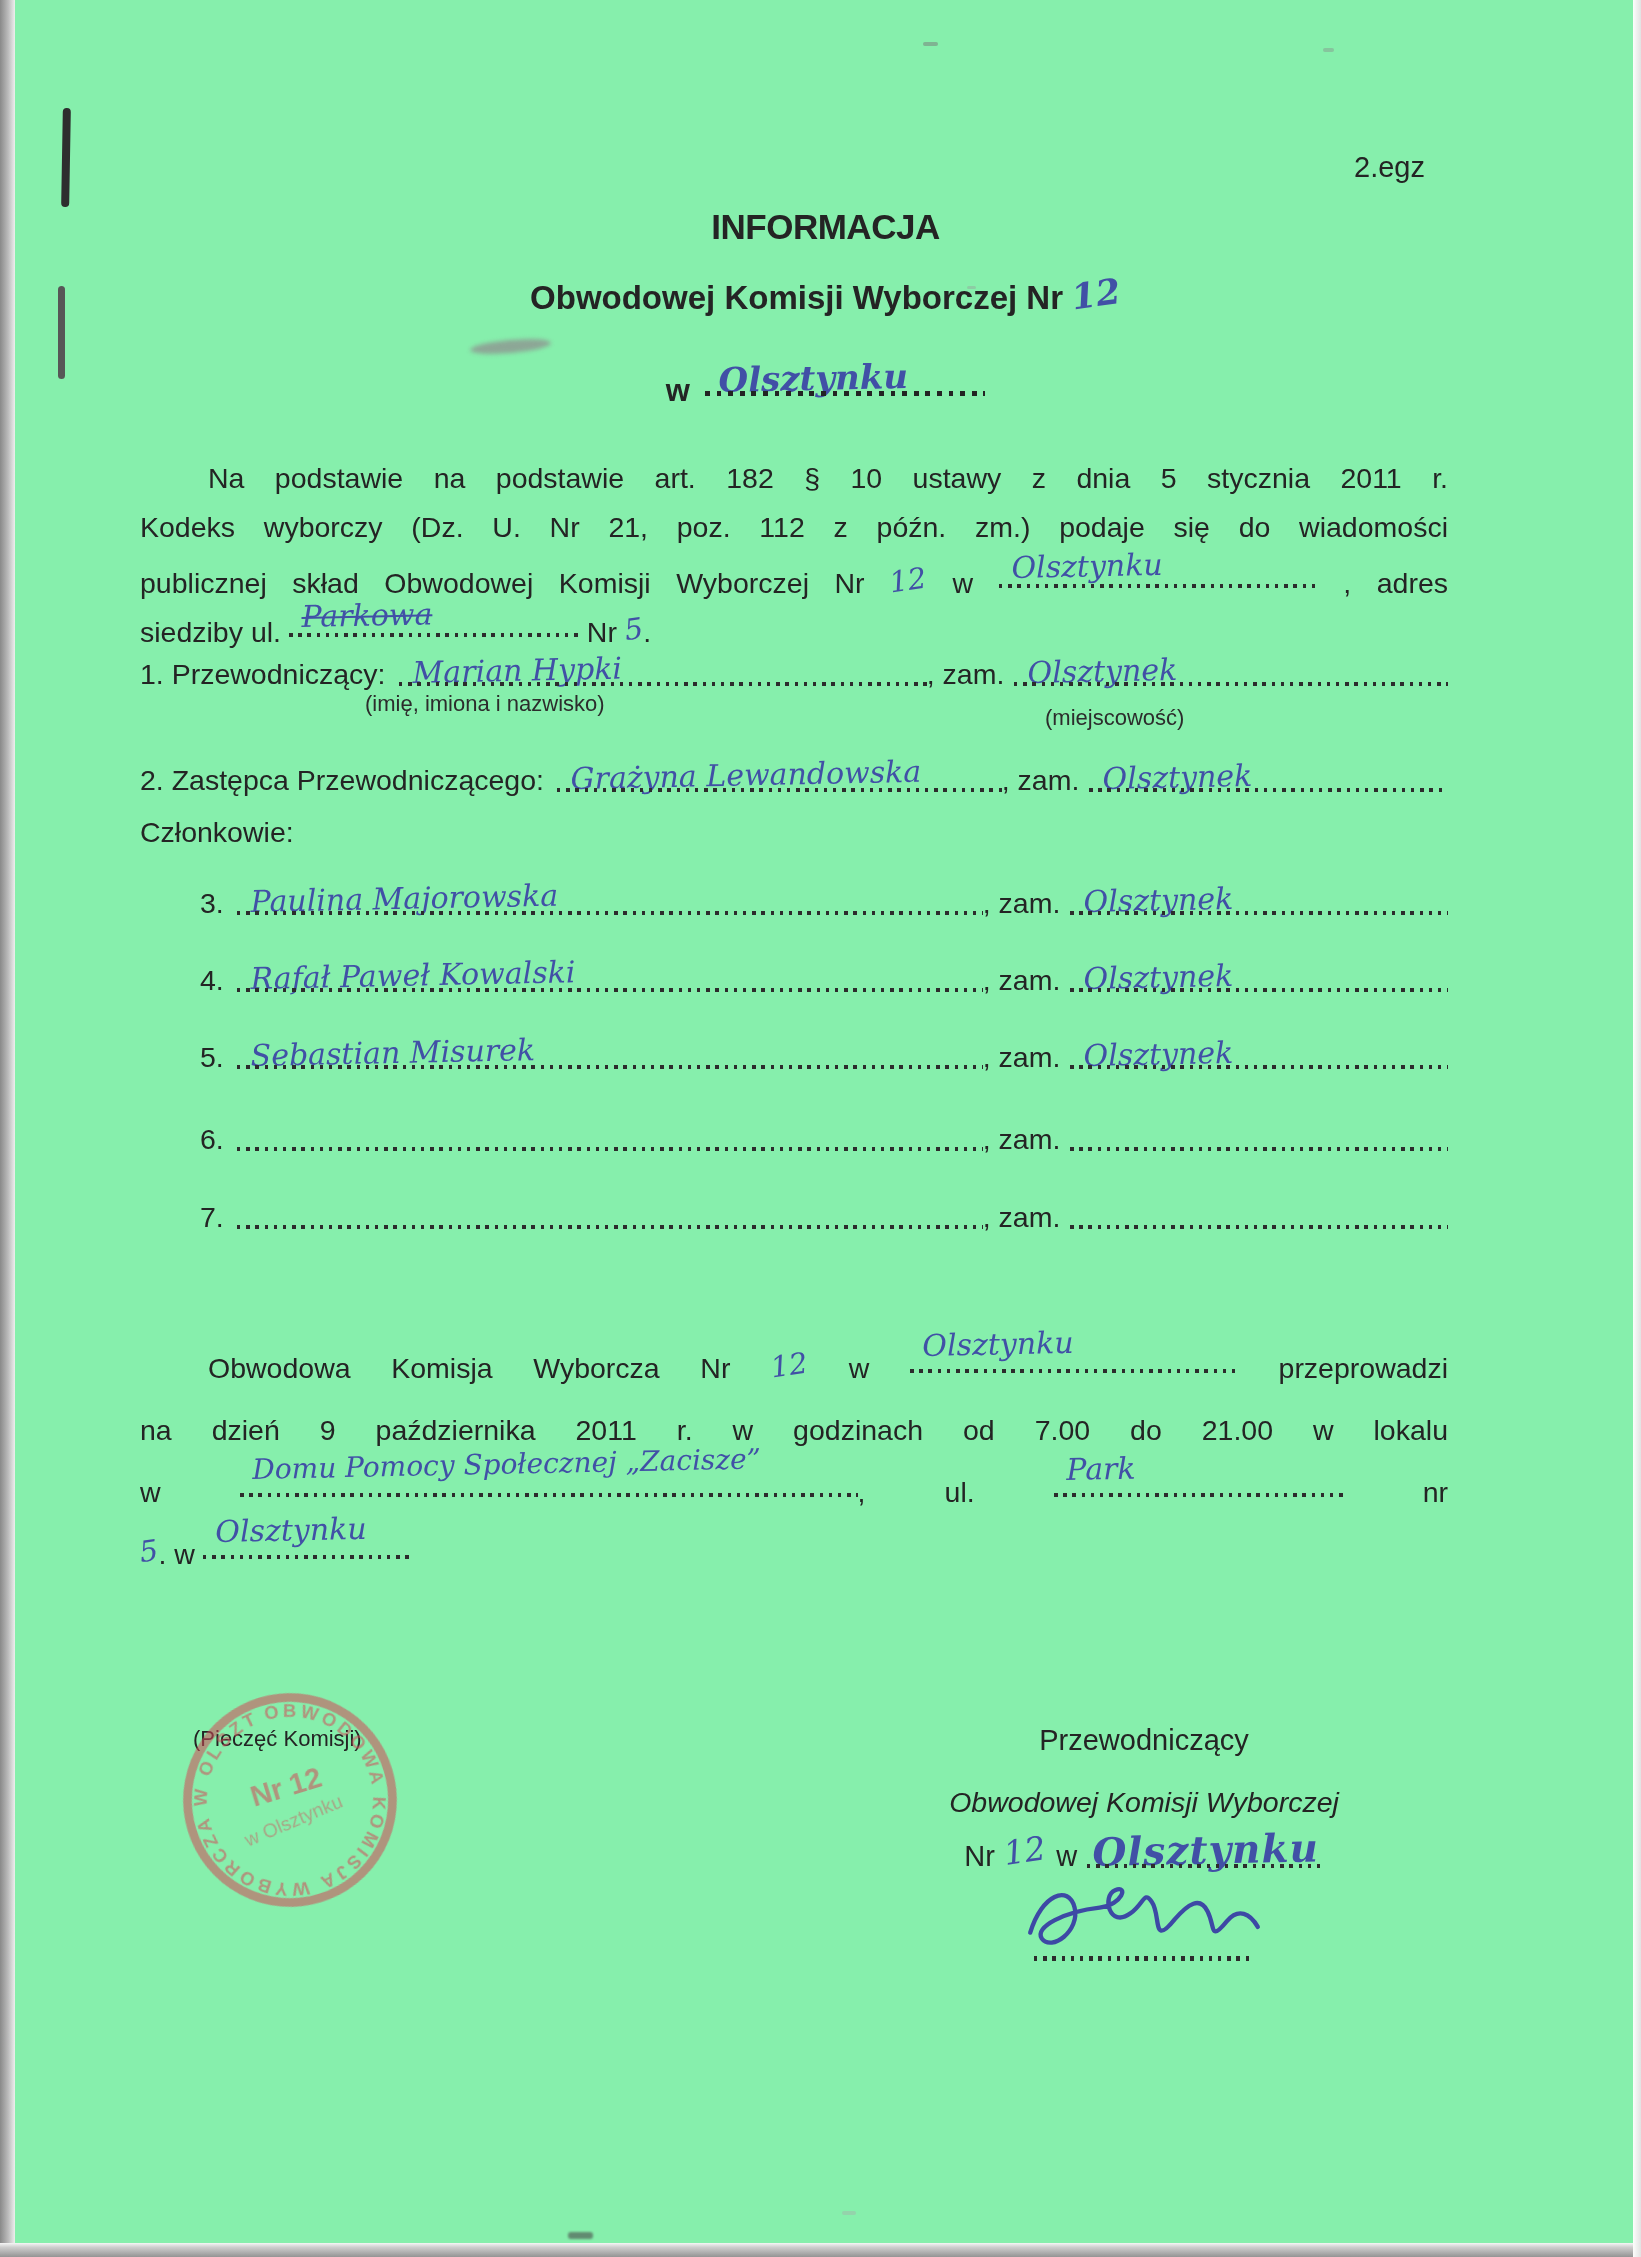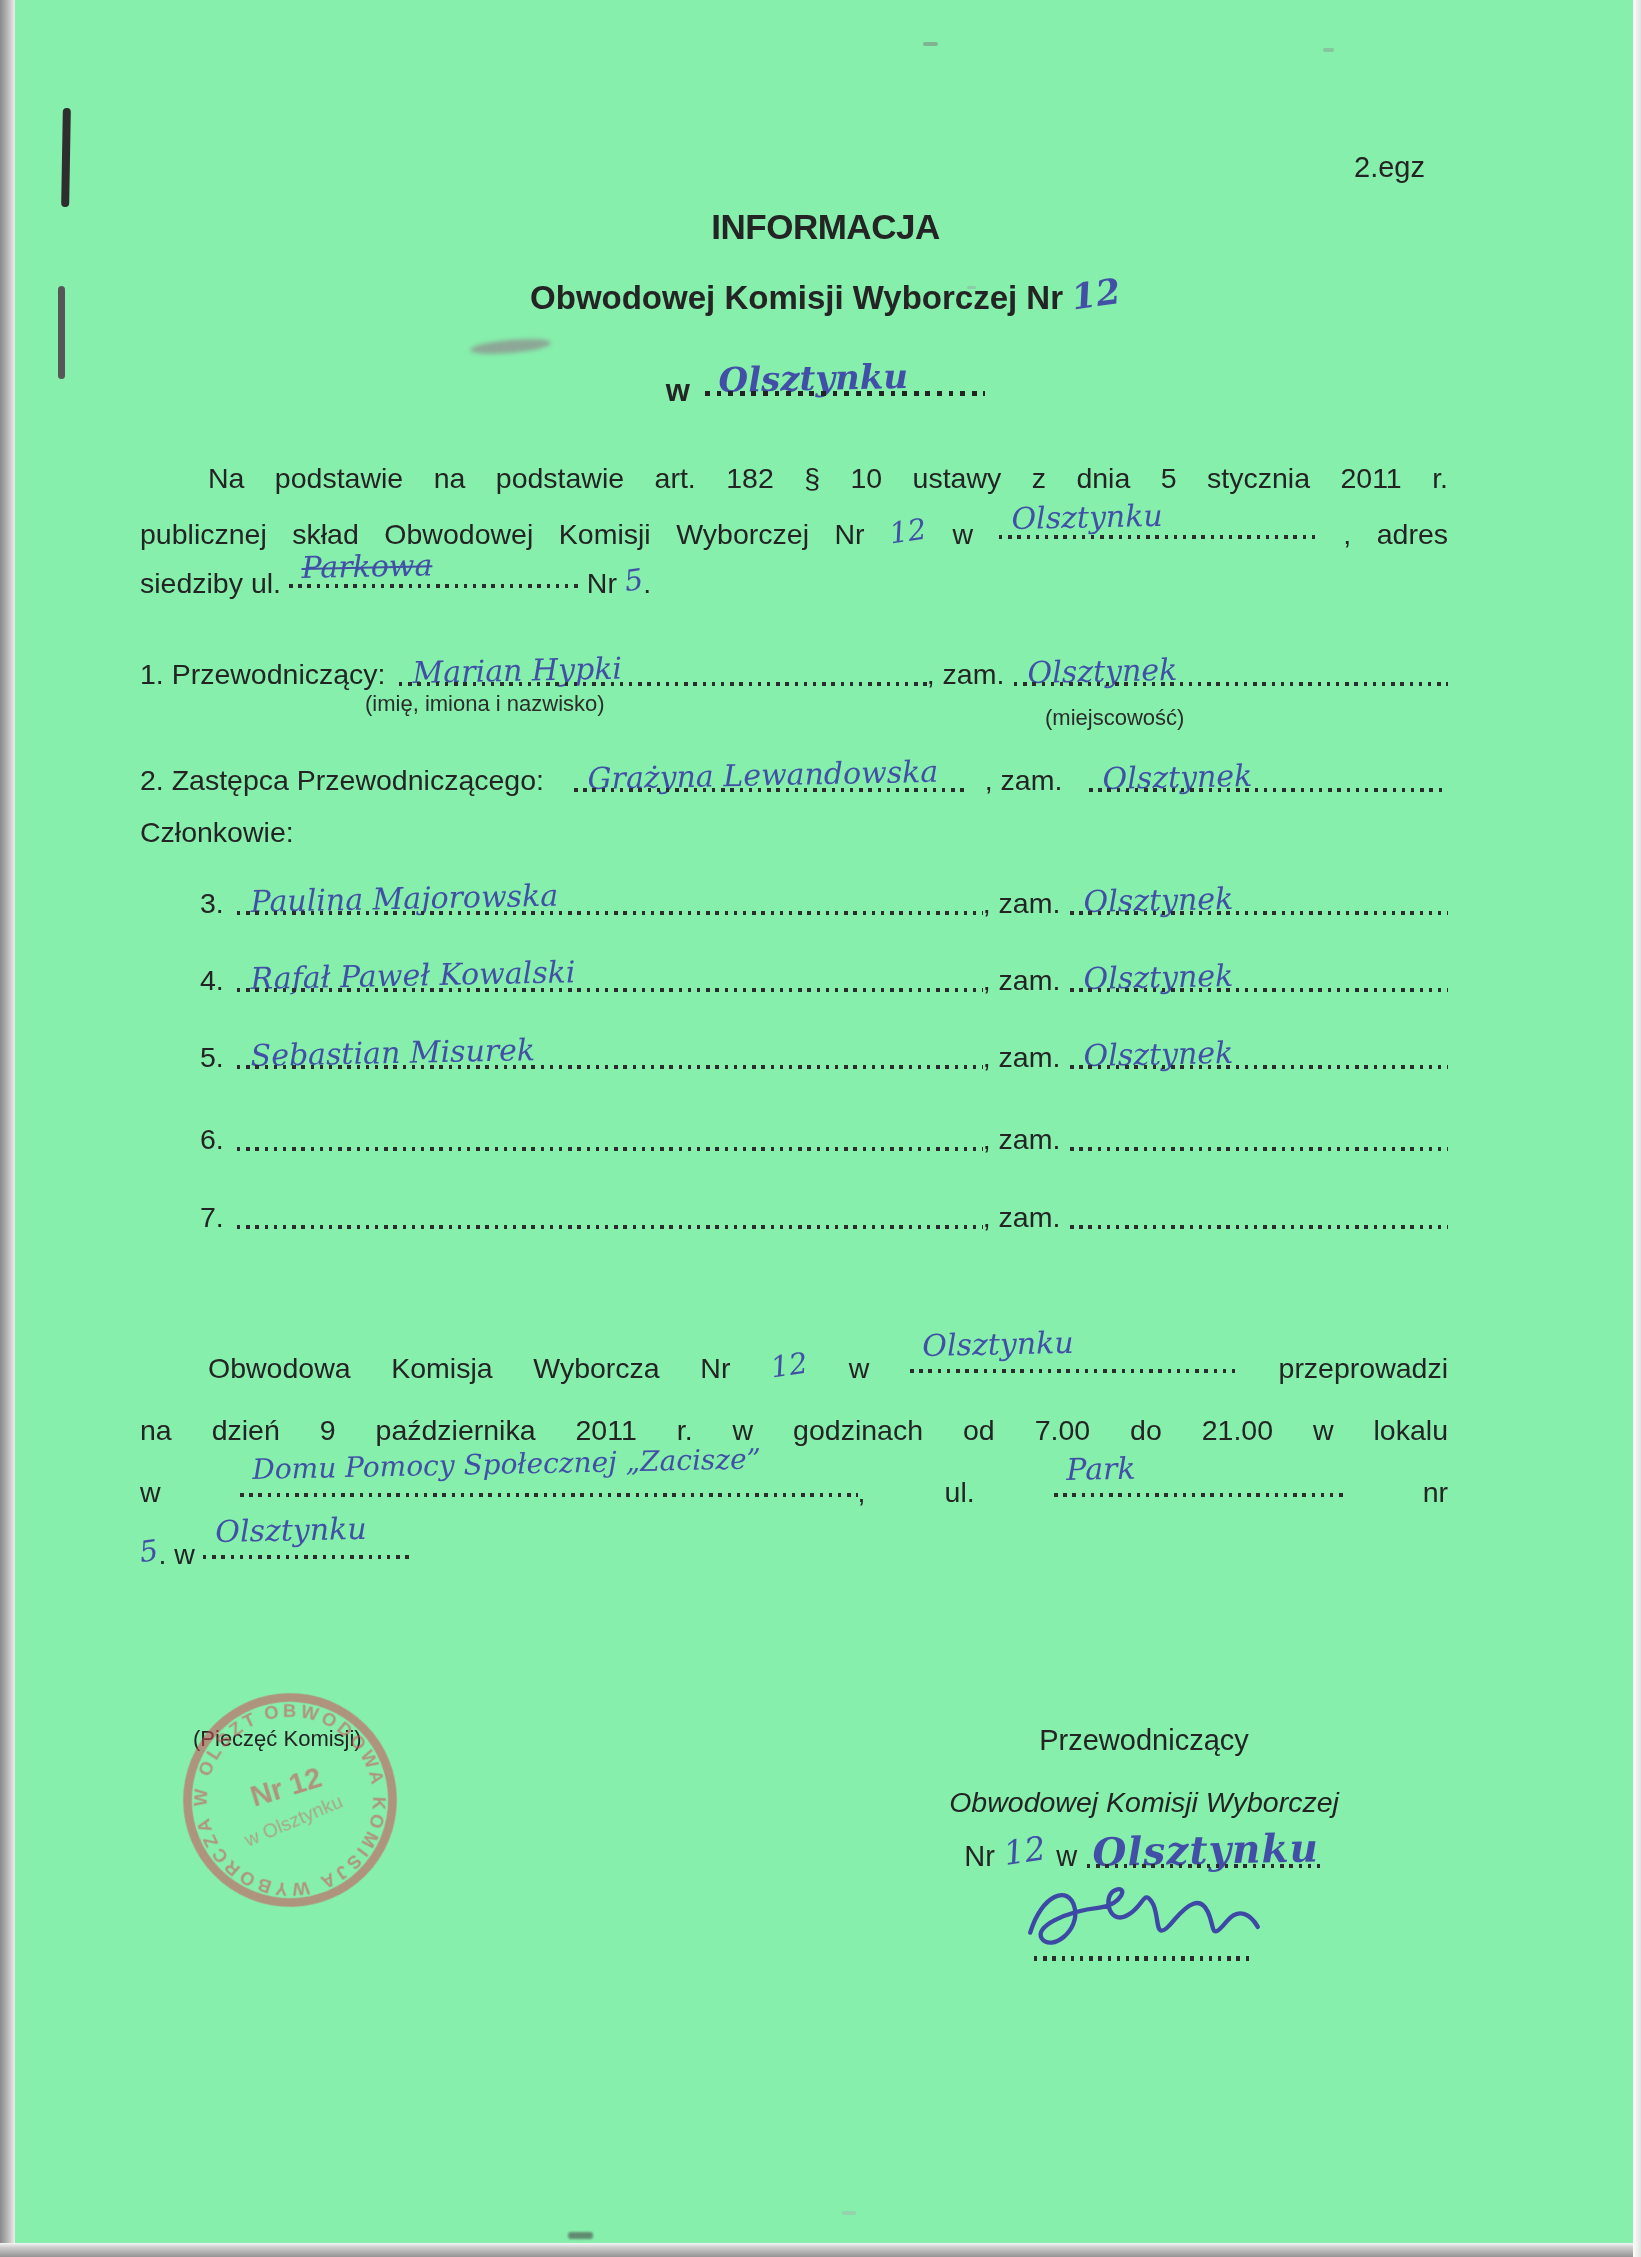--- a/index.html
+++ b/index.html
@@ -107,20 +107,21 @@
     <span>Obwodowej Komisji Wyborczej Nr</span>
     <span class="hwn">12</span>
   </div>
 
   <div class="hblock wline">
     <span>w</span><span class="field"><span class="hw">Olsztynku</span></span>
   </div>
 
   <div class="para para1">
     <div class="ln indent">Na podstawie na podstawie art. 182 § 10 ustawy z dnia 5 stycznia 2011 r.</div>
+    <div class="ln">Kodeks wyborczy (Dz. U. Nr 21, poz. 112 z późn. zm.) podaje się do wiadomości</div>
     <div class="ln">
       <span>publicznej skład Obwodowej Komisji Wyborczej Nr</span>
       <span class="hwn">12</span>
       <span>w</span>
       <span class="field" style="width:319px;"><span class="hw">Olsztynku</span></span>
       <span>, adres</span>
     </div>
     <div class="ln ln-left">
       <span>siedziby ul.</span>
       <span class="field" style="width:290px;"><span class="hw hw-strike">Parkowa</span></span>
@@ -135,21 +136,21 @@
         <span class="hw">Marian Hypki</span>
       </span>
       <span class="zam">, zam.</span>
     <span class="field f-place" style="width:434px;">
         <span class="hw">Olsztynek</span>
       </span>
   </div>
   <div class="caption" style="left:365px;top:691px;">(imię, imiona i nazwisko)</div>
   <div class="caption" style="left:1045px;top:705px;">(miejscowość)</div>
 
-  <div class="mrow" style="top:751px;gap:17px;">
+  <div class="mrow" style="top:751px;">
     <span class="label">2. Zastępca Przewodniczącego:</span>
     <span class="field f-name">
         <span class="hw">Grażyna Lewandowska</span>
       </span>
       <span class="zam">, zam.</span>
     <span class="field f-place" style="width:359px;">
         <span class="hw">Olsztynek</span>
       </span>
   </div>
 

